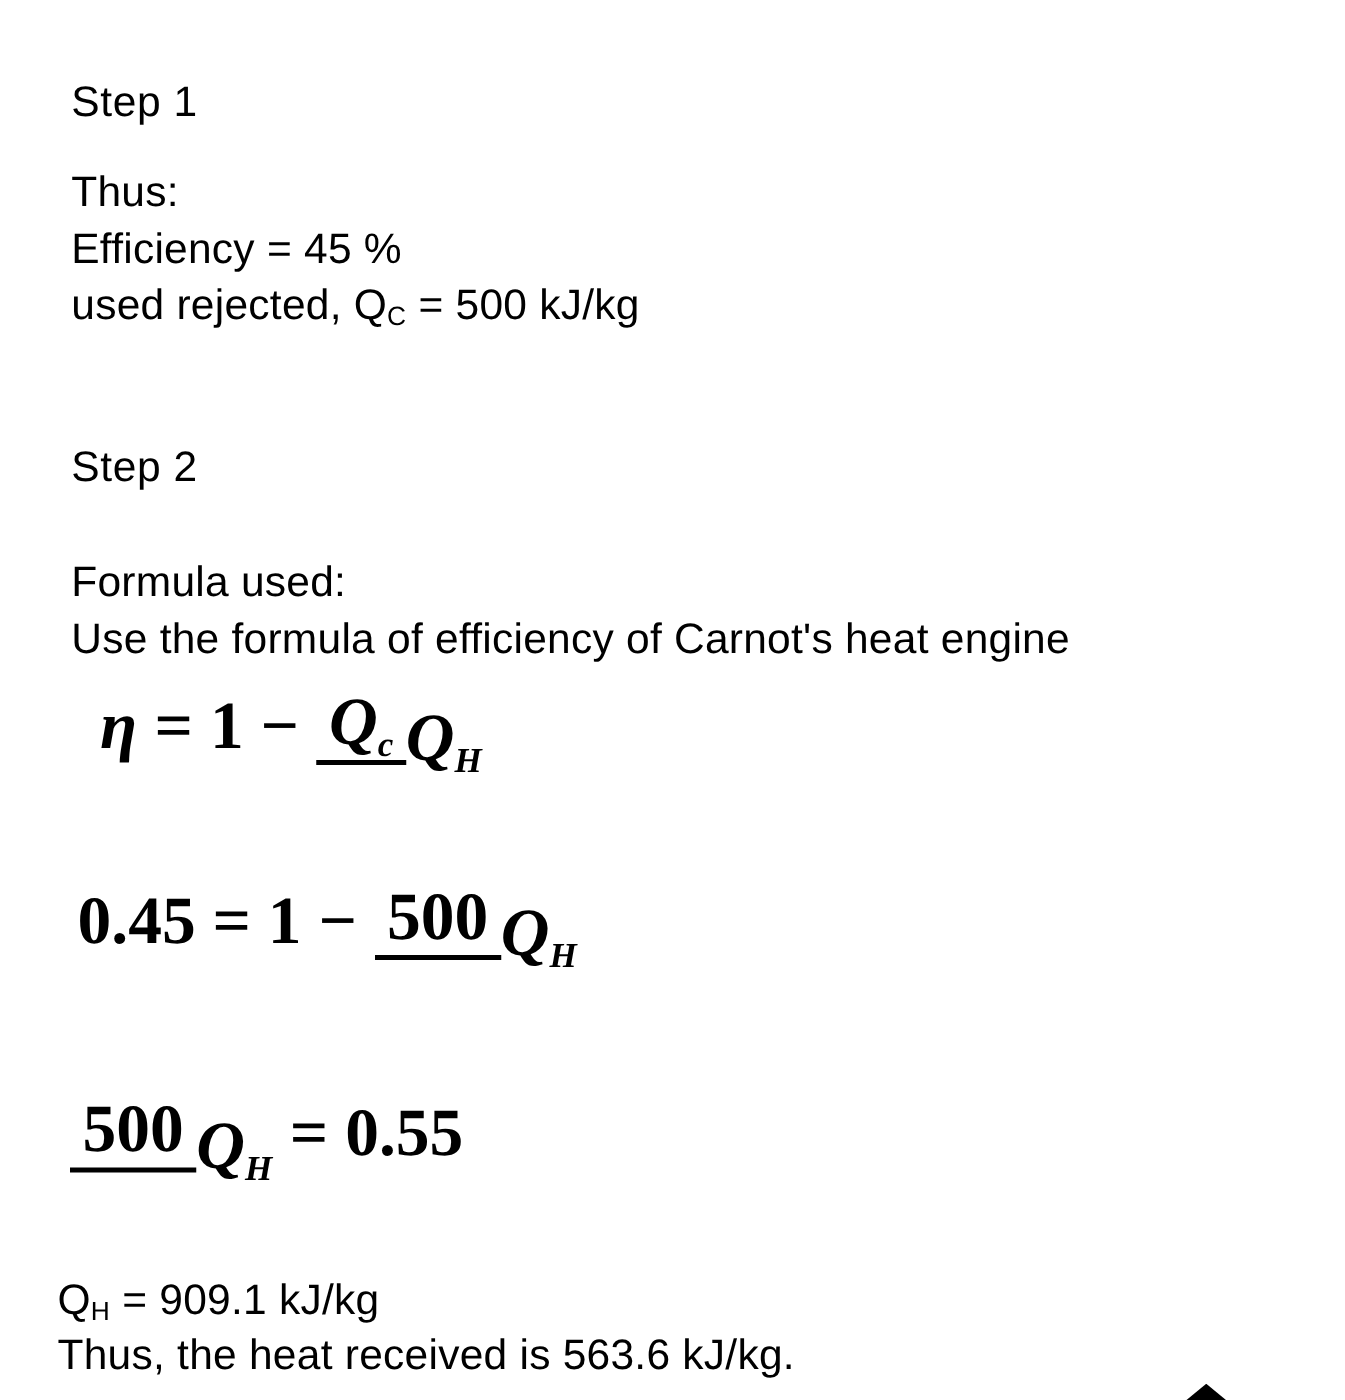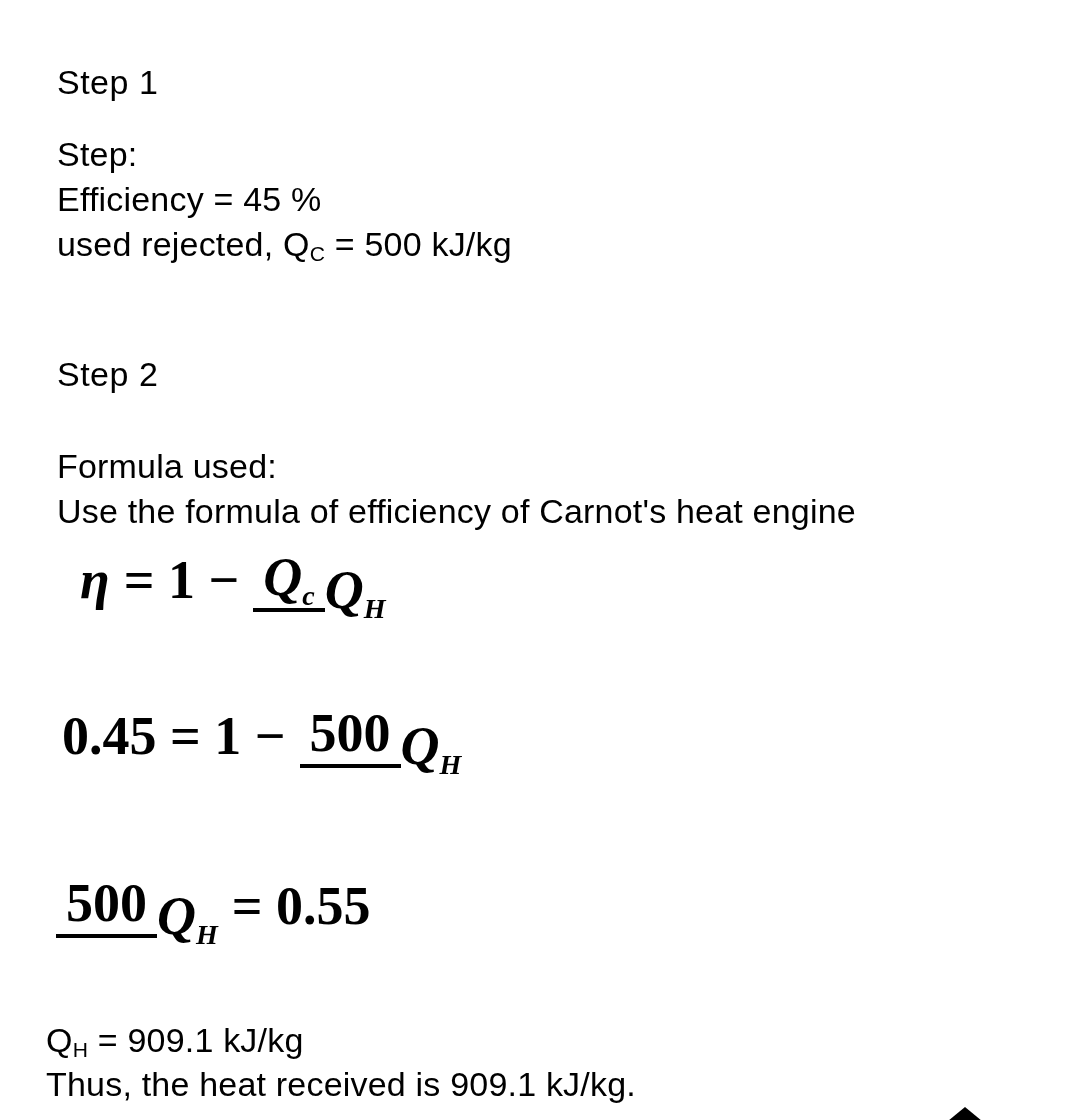--- a/index.html
+++ b/index.html
@@ -98,21 +98,21 @@
   }
 </style>
 </head>
 <body>
 
 <div class="page">
 
   <h2 class="step-heading" id="step1-heading">Step 1</h2>
 
   <div class="text-block" id="given-block">
-    <div class="text-line">Step:</div>
+    <div class="text-line">Thus:</div>
     <div class="text-line">Efficiency = 45 %</div>
     <div class="text-line"><span>used rejected, Q</span><sub>C</sub><span> = 500 kJ/kg</span></div>
   </div>
 
   <h2 class="step-heading" id="step2-heading">Step 2</h2>
 
   <div class="text-block" id="formula-block">
     <div class="text-line">Formula used:</div>
     <div class="text-line">Use the formula of efficiency of Carnot's heat engine</div>
   </div>
@@ -137,18 +137,18 @@
   <div class="equation" id="eq-rearranged">
     <span class="fraction">
       <span class="num math-plain">500</span>
       <span class="den"><span class="math-var">Q</span><sub>H</sub></span>
     </span>
     <span class="math-plain">= 0.55</span>
   </div>
 
   <div id="result-block">
     <div class="text-line"><span>Q</span><sub>H</sub><span> = 909.1 kJ/kg</span></div>
-    <div class="text-line">Thus, the heat received is 909.1 kJ/kg.</div>
+    <div class="text-line">Thus, the heat received is 563.6 kJ/kg.</div>
   </div>
 
   <div class="arrow-tip"></div>
 
 </div>
 
 </body></html>

